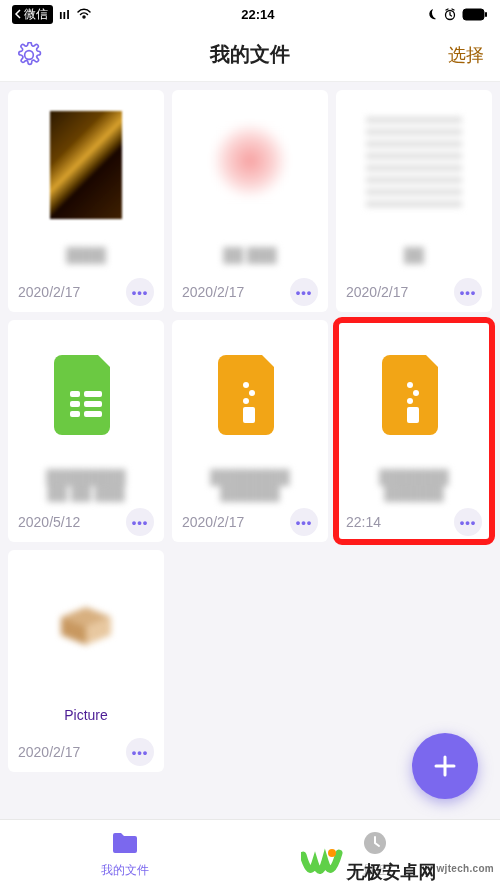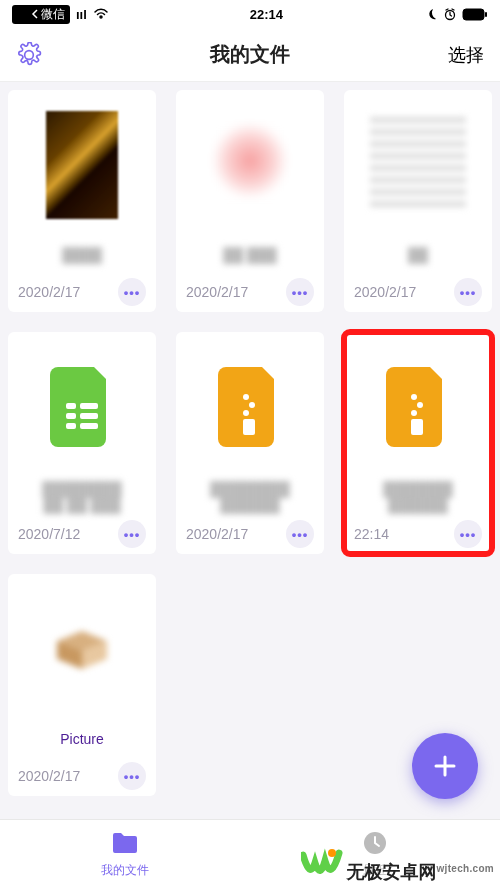--- a/index.html
+++ b/index.html
@@ -1,27 +1,27 @@
 <!DOCTYPE html>
 <html><head>
 <meta charset="utf-8">
 <style>
   * { margin: 0; padding: 0; box-sizing: border-box; font-family: -apple-system, "PingFang SC", sans-serif; }
   body { width: 500px; height: 889px; background: #f5f4f8; position: relative; overflow: hidden; }
   
   .status-bar { height: 28px; background: #fff; display: flex; align-items: center; justify-content: space-between; padding: 0 12px; font-size: 13px; font-weight: 600; }
   .status-left { display: flex; align-items: center; gap: 6px; }
   .status-right { display: flex; align-items: center; gap: 5px; }
-  .back-chip { display: flex; align-items: center; gap: 2px; background: #000; color: #fff; border-radius: 3px; padding: 1px 5px 1px 19px; font-size: 12px; font-weight: 500; }
+  .back-chip { display: flex; align-items: center; gap: 2px; background: #000; color: #fff; border-radius: 3px; padding: 1px 5px 1px 2px; font-size: 12px; font-weight: 500; }
   
   .nav-bar { height: 54px; background: #fff; display: flex; align-items: center; justify-content: space-between; padding: 0 16px; border-bottom: 1px solid #eee; }
   .nav-title { font-size: 20px; font-weight: 600; color: #222; position: absolute; left: 50%; transform: translateX(-50%); }
-  .nav-action { font-size: 18px; color: #000000; }
-  
-  .grid { display: grid; grid-template-columns: repeat(3, 1fr); gap: 20px; padding: 8px; }
+  .nav-action { font-size: 18px; color: #a16207; }
+  
+  .grid { display: grid; grid-template-columns: repeat(3, 1fr); gap: 8px; padding: 8px; }
   .card { background: #fff; border-radius: 6px; padding: 10px 10px 6px; display: flex; flex-direction: column; height: 222px; position: relative; }
   .card.highlighted { outline: 6px solid #ff1a1a; outline-offset: -3px; }
   .thumb { flex: 1; display: flex; align-items: center; justify-content: center; margin-bottom: 6px; }
   .thumb svg, .thumb .img-box { max-width: 100%; max-height: 110px; }
   .card-name { font-size: 14px; color: #bbb; text-align: center; min-height: 38px; display: flex; align-items: center; justify-content: center; filter: blur(3px); }
   .card-name.clear { filter: none; color: #4c1d95; }
   .card-foot { display: flex; align-items: center; justify-content: space-between; margin-top: 4px; }
   .card-date { font-size: 14px; color: #9a96a8; }
   .more-btn { width: 28px; height: 28px; border-radius: 50%; background: #f0eef7; display: flex; align-items: center; justify-content: center; color: #7b68ee; font-weight: bold; letter-spacing: 1px; font-size: 13px; }
   
@@ -115,21 +115,21 @@
           <rect x="16" y="36" width="10" height="6" rx="2" fill="#fff"></rect>
           <rect x="30" y="36" width="18" height="6" rx="2" fill="#fff"></rect>
           <rect x="16" y="46" width="10" height="6" rx="2" fill="#fff"></rect>
           <rect x="30" y="46" width="18" height="6" rx="2" fill="#fff"></rect>
           <rect x="16" y="56" width="10" height="6" rx="2" fill="#fff"></rect>
           <rect x="30" y="56" width="18" height="6" rx="2" fill="#fff"></rect>
         </svg>
       </div>
       <div class="card-name">████████<br>██ ██ ███</div>
       <div class="card-foot">
-        <span class="card-date">2020/7/12</span>
+        <span class="card-date">2020/5/12</span>
         <span class="more-btn">•••</span>
       </div>
     </div>
     <div class="card">
       <div class="thumb">
         <svg width="64" height="80" viewBox="0 0 64 80">
           <path d="M8 0h36l12 12v60a8 8 0 01-8 8H8a8 8 0 01-8-8V8a8 8 0 018-8z" fill="#F2A516"></path>
           <circle cx="28" cy="30" r="3" fill="#fff"></circle>
           <circle cx="34" cy="38" r="3" fill="#fff"></circle>
           <circle cx="28" cy="46" r="3" fill="#fff"></circle>

